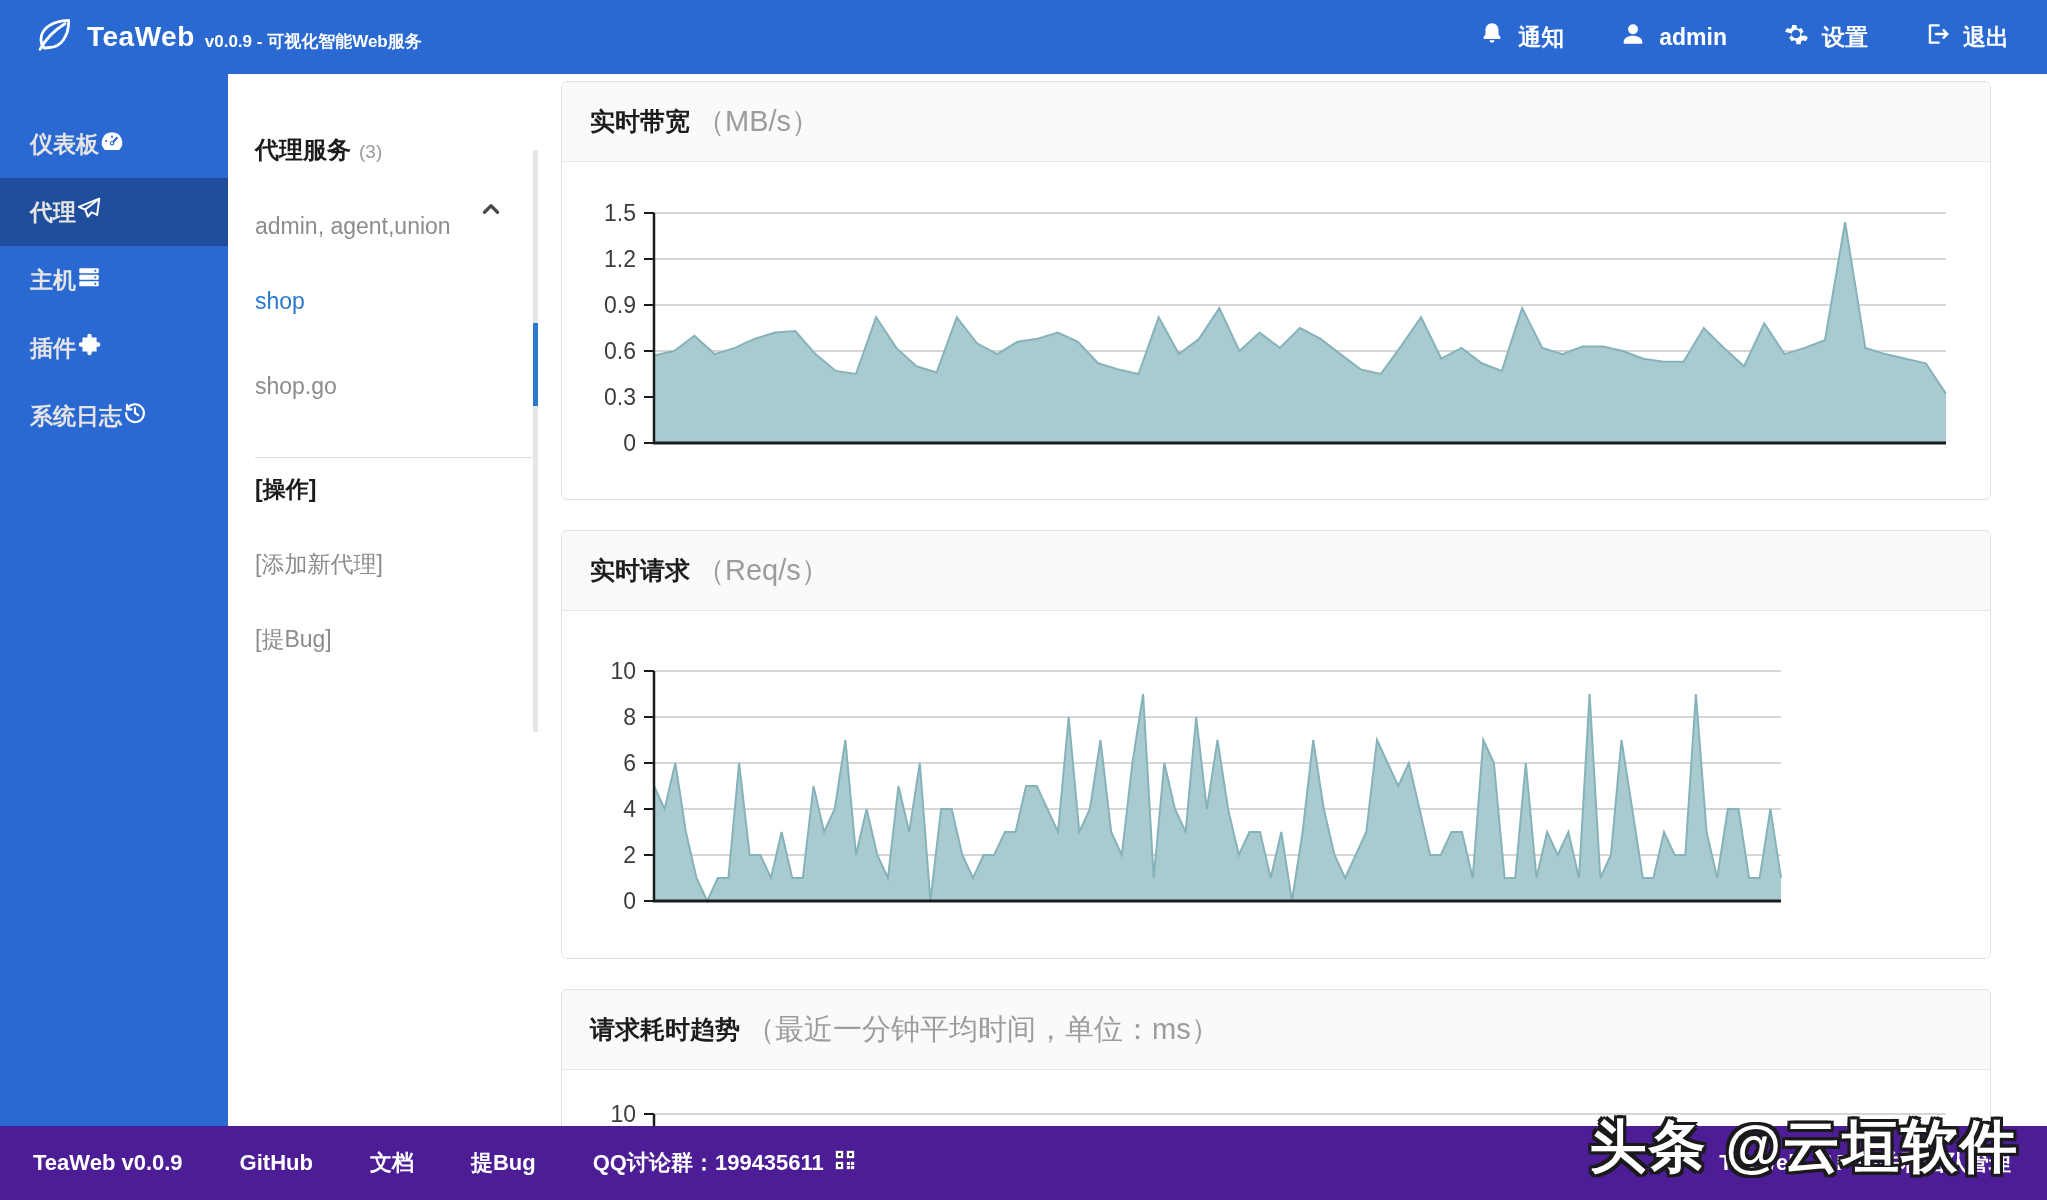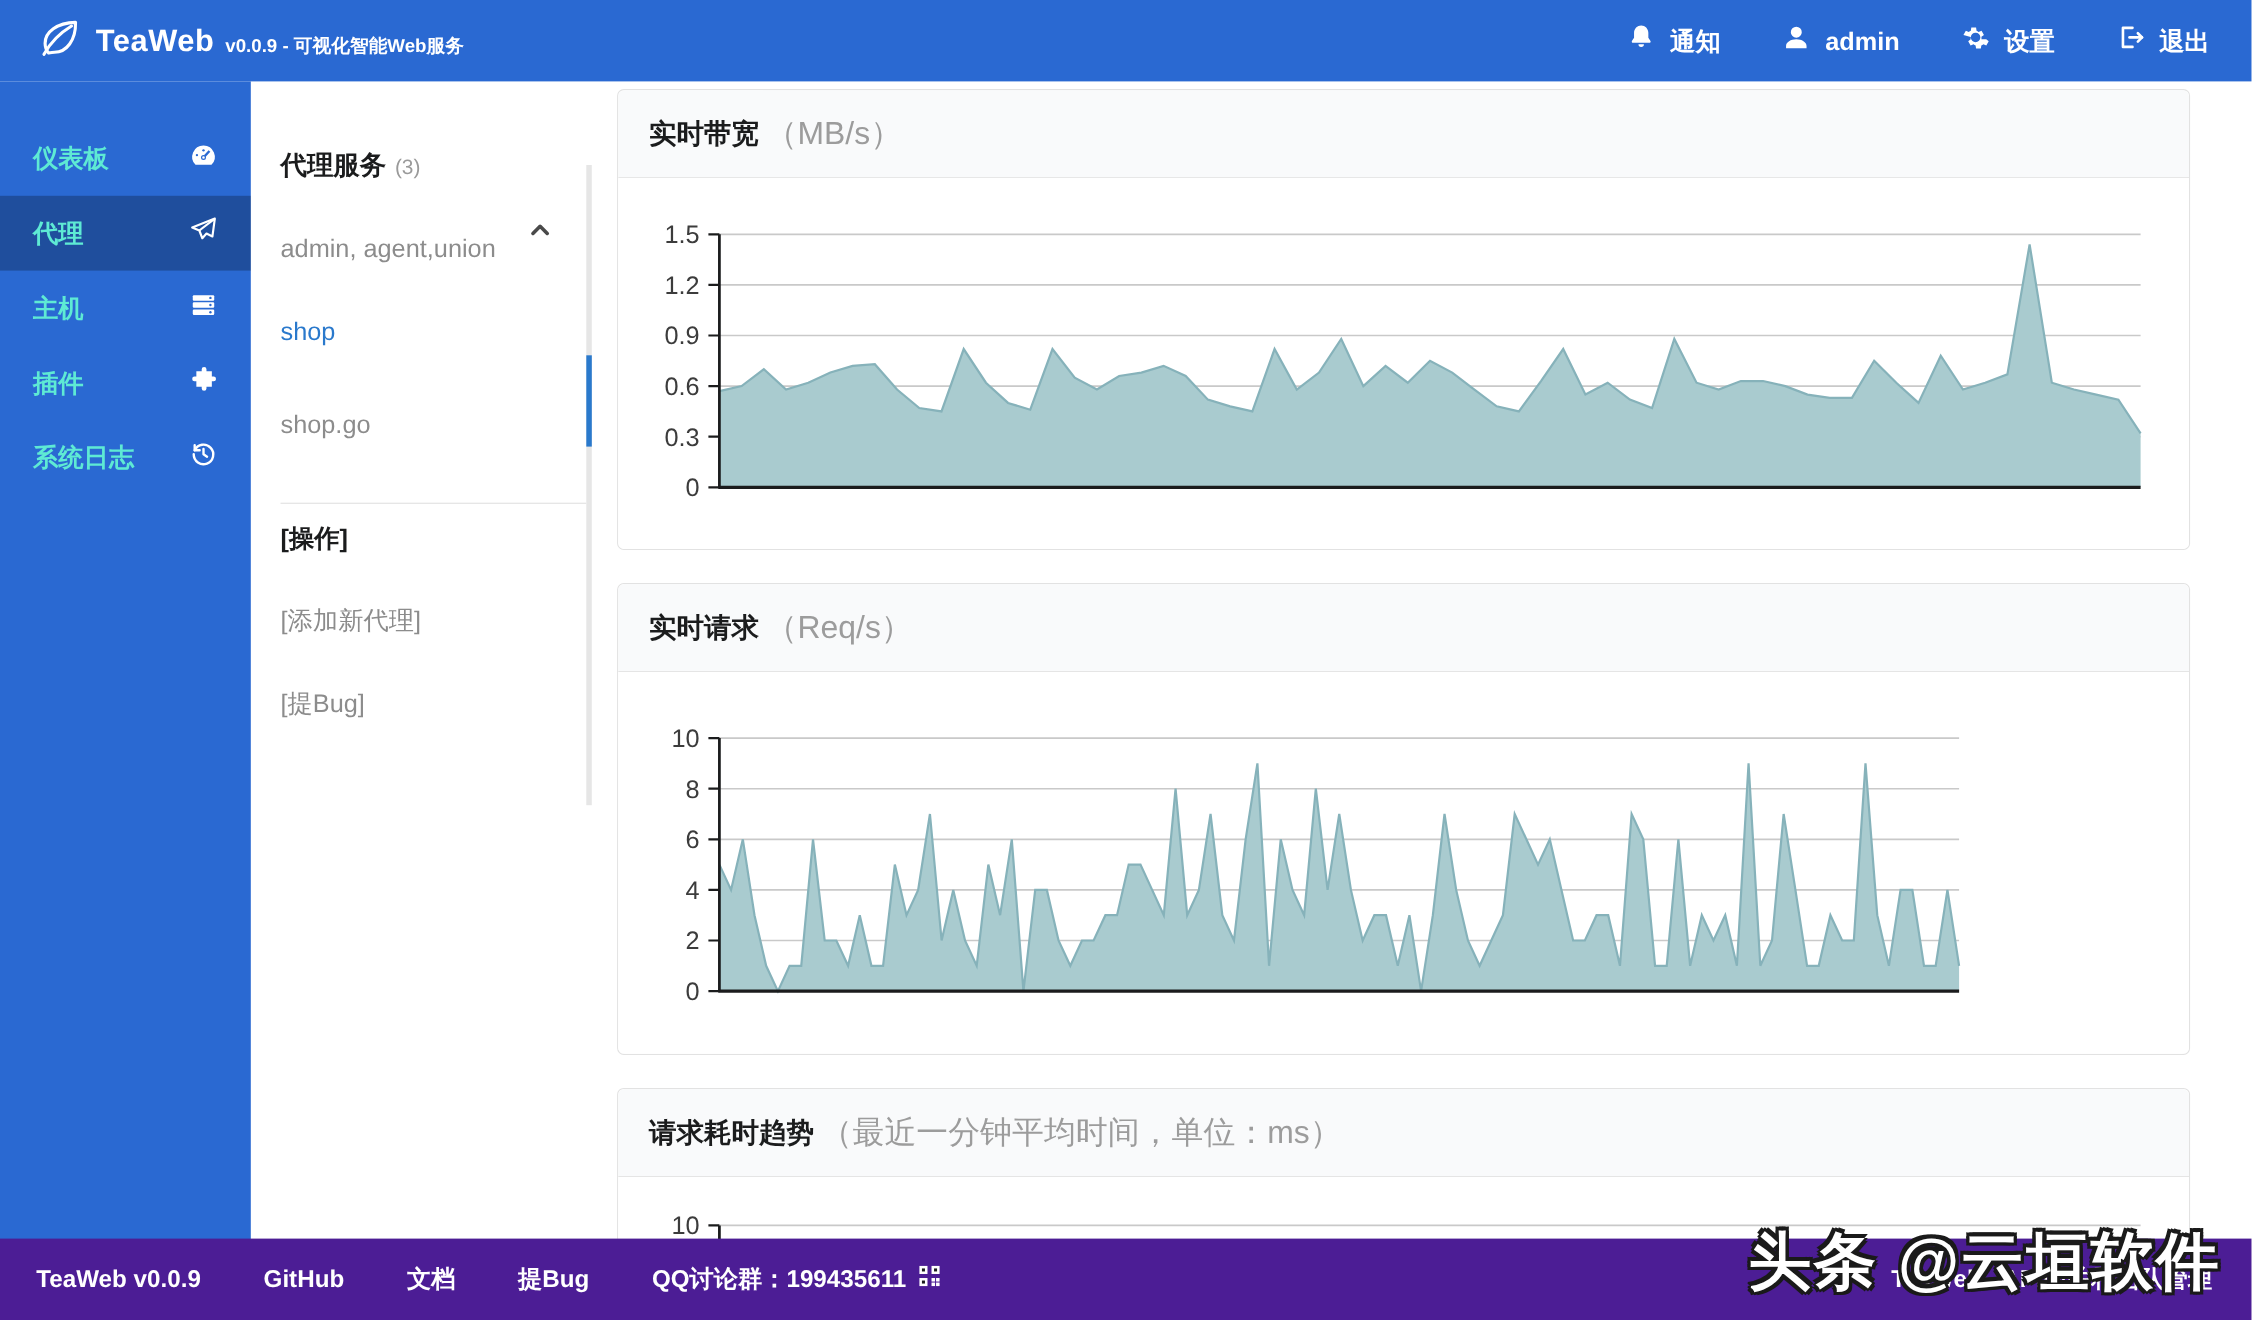--- a/index.html
+++ b/index.html
@@ -11,22 +11,22 @@
             display:flex; align-items:center; z-index:5; }
   .brand { display:flex; align-items:center; padding-left:34px; cursor:pointer;text-align:center; }
   .brand svg { margin-right:13px; }
   .brand-name { font-size:28px; font-weight:bold; letter-spacing:.5px; }
   .brand-version { font-size:17px; font-weight:600; margin-left:10px; align-self:flex-start; margin-top:15px; }
   .header-nav { margin-left:auto; display:flex; align-items:center; gap:56px; padding-right:38px; }
   .nav-item { display:flex; align-items:center; gap:13px; font-size:23px; font-weight:600; cursor:pointer; }
 
   
   .sidebar { position:absolute; top:74px; left:0; bottom:0; width:228px; background:#2a69d2; z-index:2; padding-top:36px; }
-  .side-item { height:68px; display:flex; align-items:center; justify-content:space-between;
-               padding:0 30px; color:#5eead4; font-size:23px; font-weight:600; cursor:pointer; }
+  .side-item { height:68px; display:flex; align-items:center; 
+               padding:0 30px; color:#e5e5e5; font-size:23px; font-weight:600; cursor:pointer; }
   .side-item.active { background:rgba(0,0,0,.25); }
 
   
   .subnav { position:absolute; top:74px; left:228px; bottom:0; width:310px; background:#fff; z-index:1; }
   .subnav-inner { padding-left:27px; position:relative; height:100%; }
   .proxy-header { margin-top:60px; height:32px; display:flex; align-items:baseline; }
   .proxy-title { font-size:24px; font-weight:bold; color:#1b1c1d; }
   .proxy-count { font-size:19px; color:#9a9a9a; margin-left:8px; }
   .chevron { position:absolute; right:34px; top:62px; cursor:pointer; }
   .sub-item { margin-top:45px; height:30px; line-height:30px; font-size:23px; color:#8c8c8c; cursor:pointer; }

